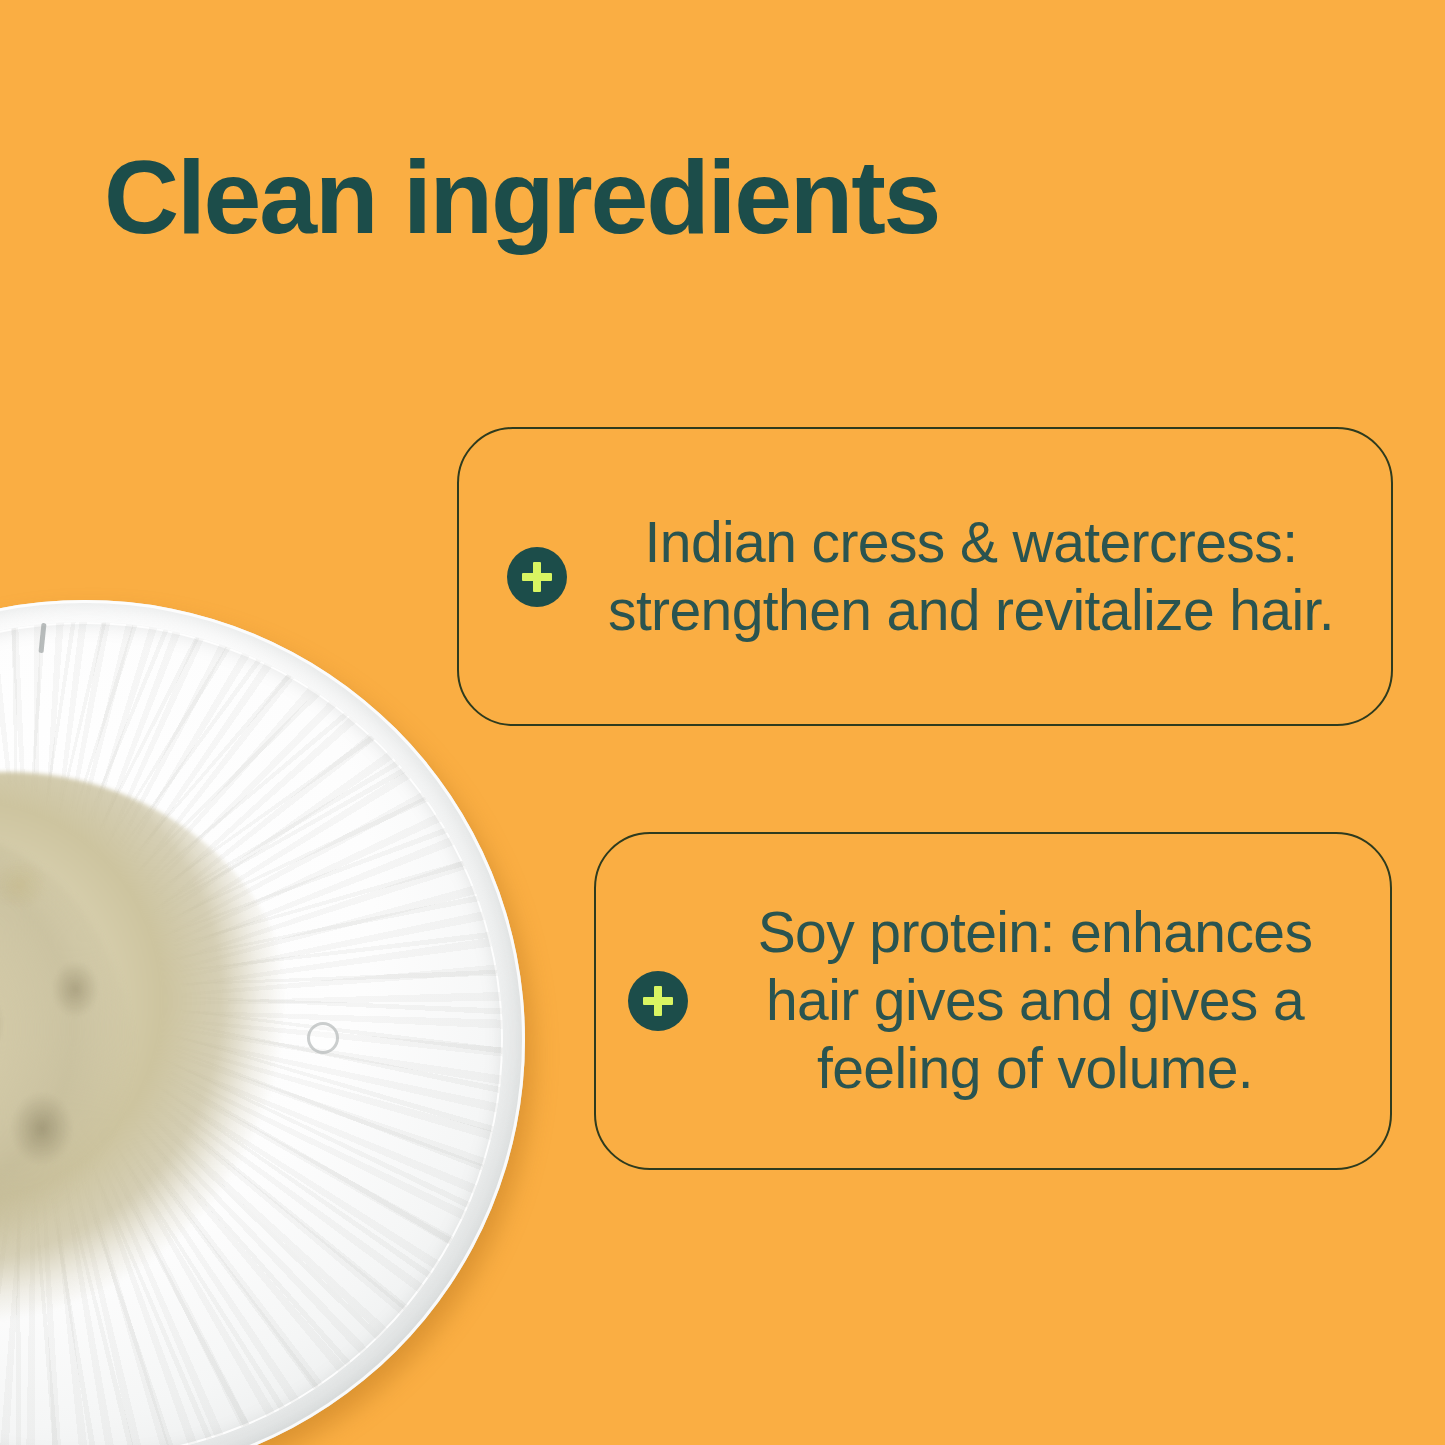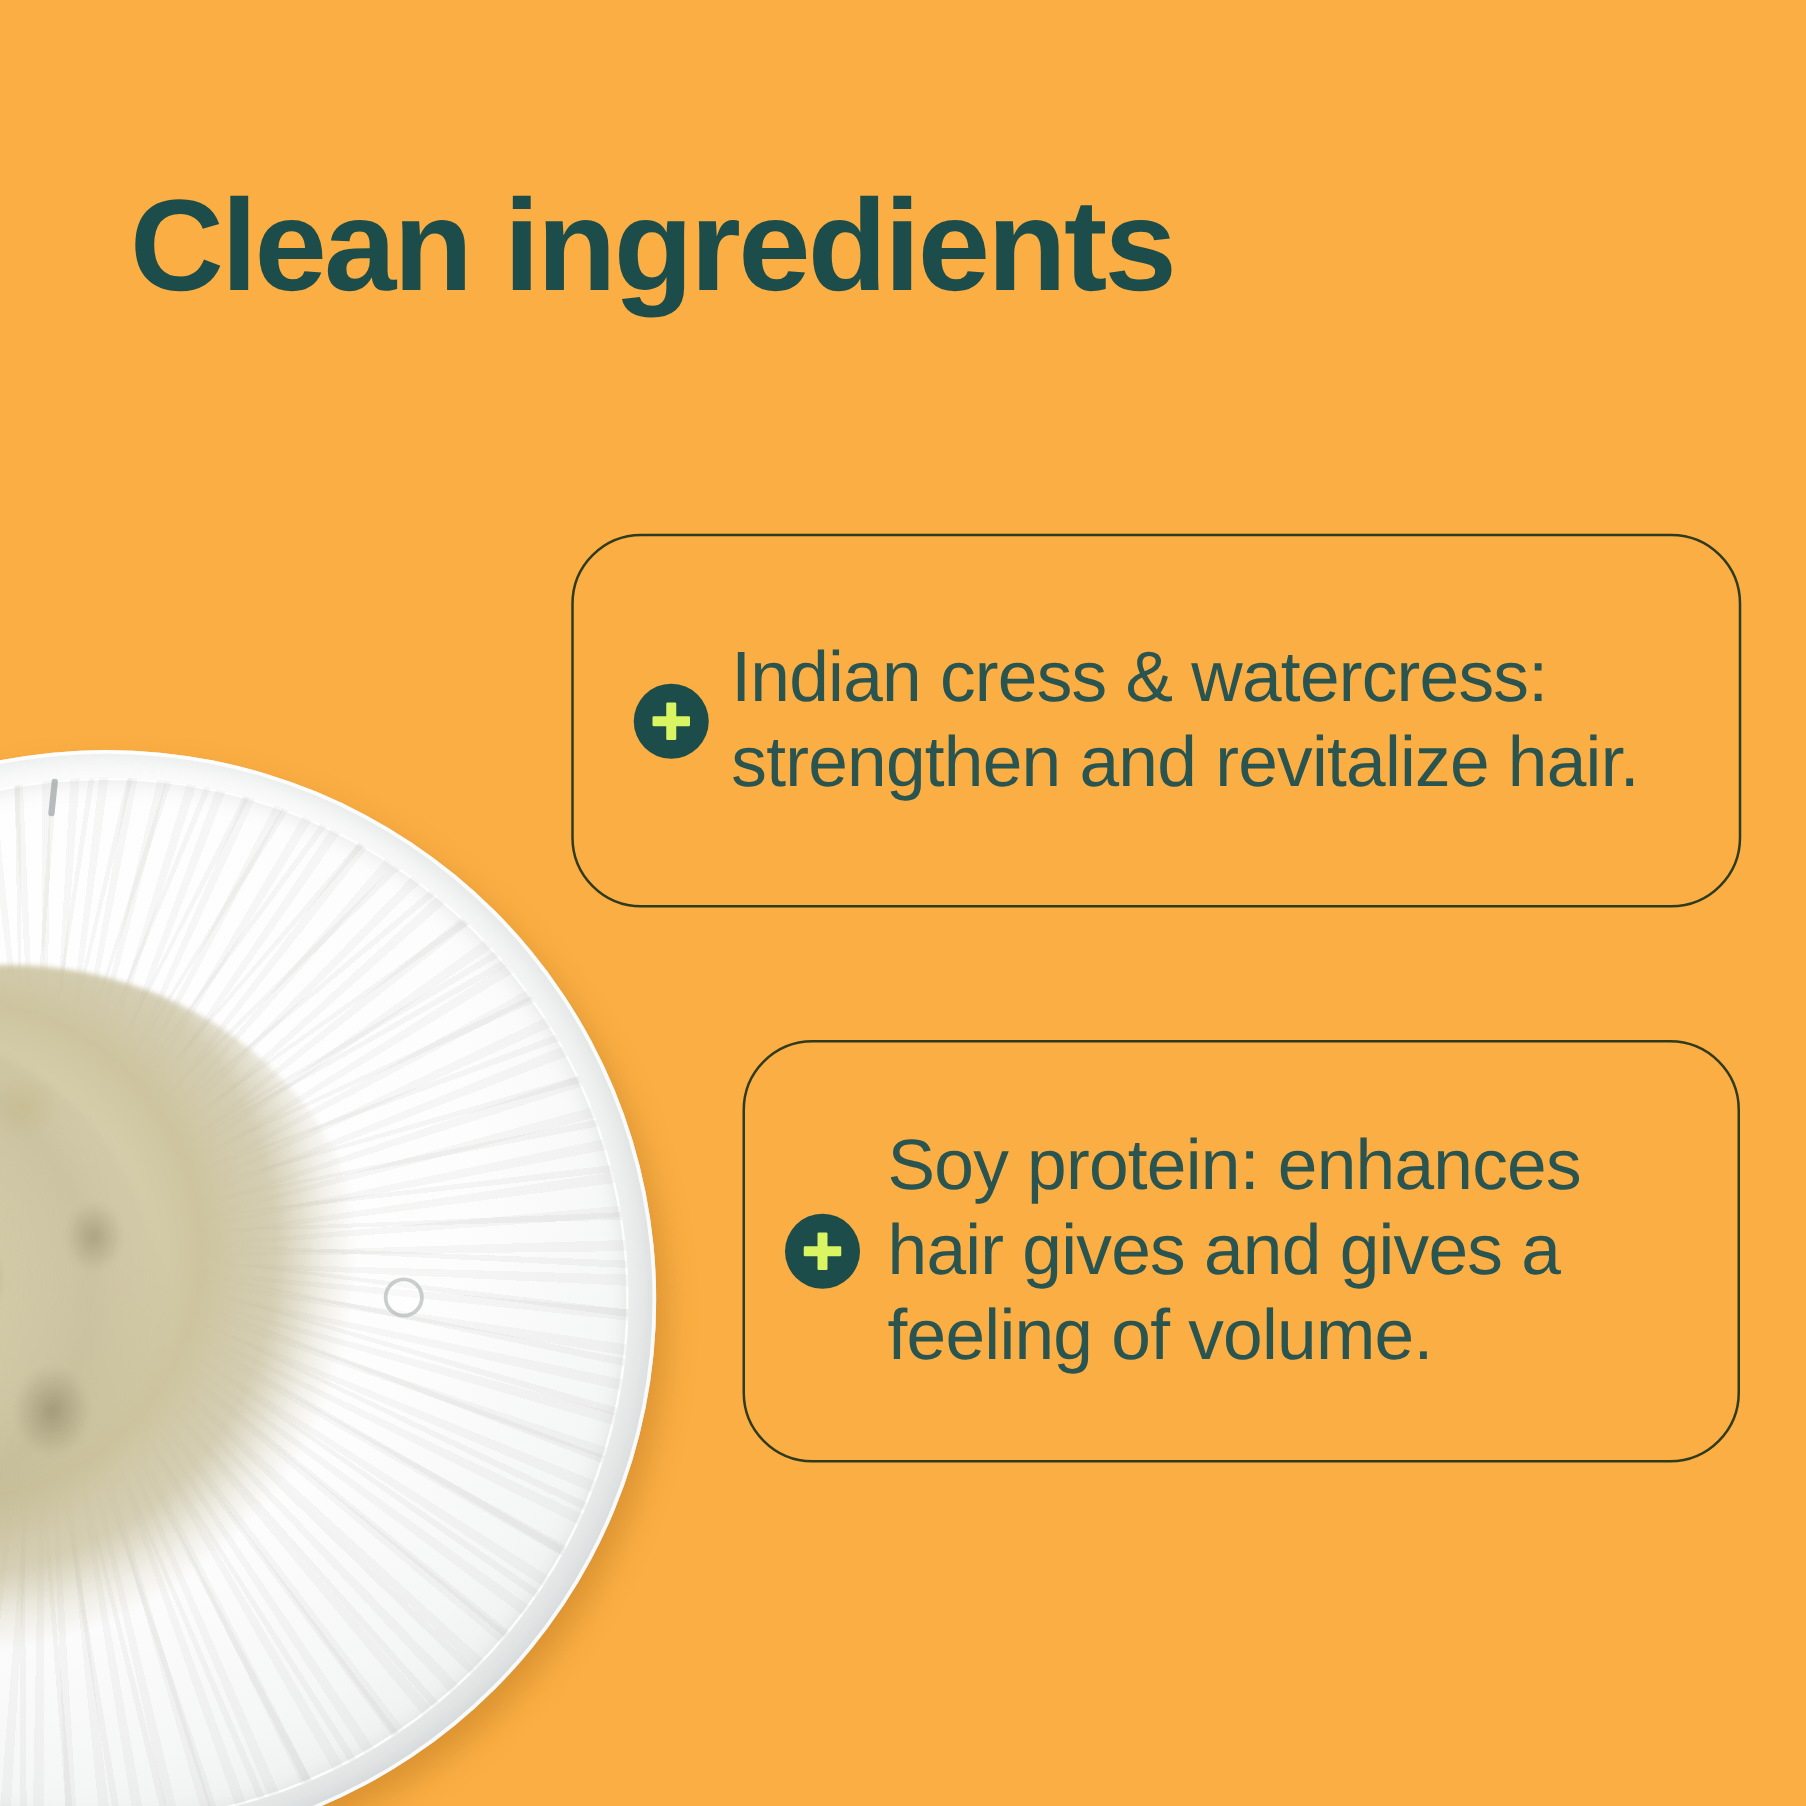--- a/index.html
+++ b/index.html
@@ -12,20 +12,21 @@
     overflow: hidden;
     font-family: "Liberation Sans", sans-serif;
   }
 
   #stage {
     position: relative;
     width: 1445px;
     height: 1445px;
     background: #FAAE43;
     overflow: hidden;
+    text-align: center;
   }
 
   
   #page-title {
     position: absolute;
     left: 104px;
     top: 74px;
     font-size: 104px;
     line-height: 1.02;
     font-weight: 700;

